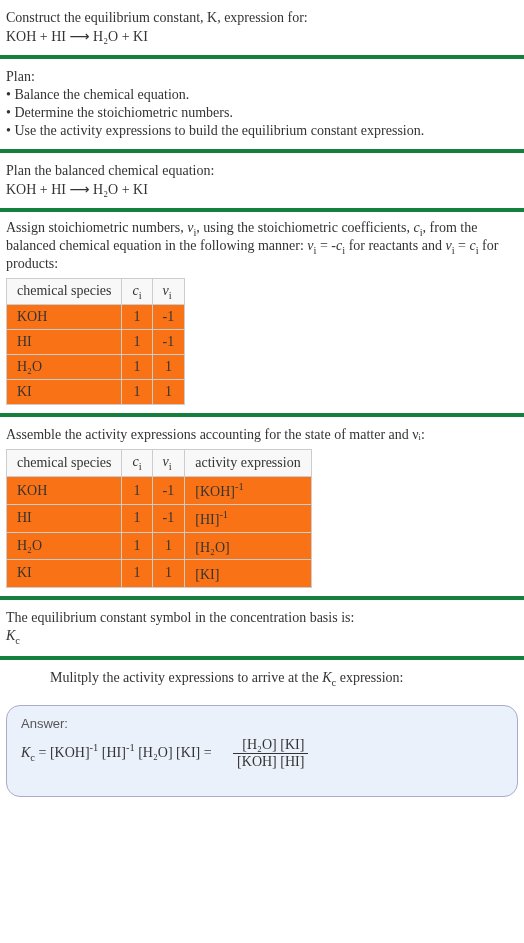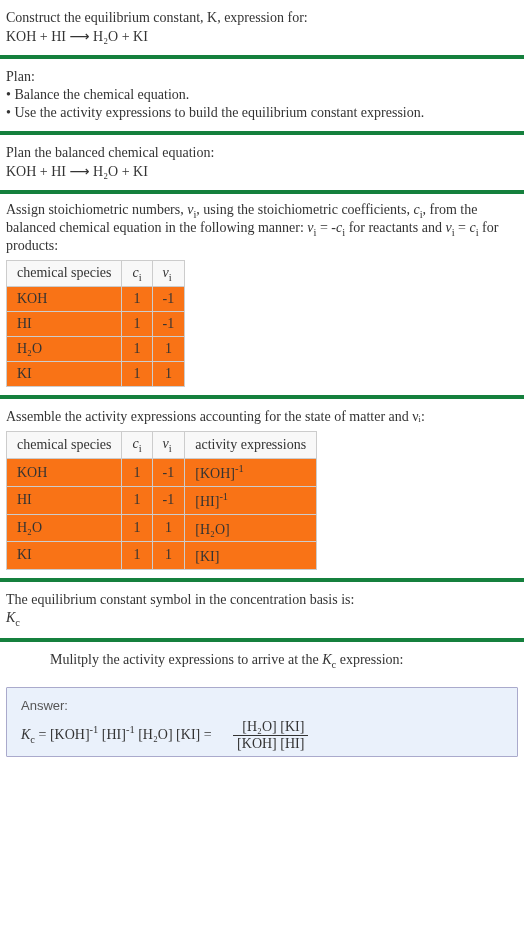--- a/index.html
+++ b/index.html
@@ -29,24 +29,24 @@
     background: #f97316;
   }
   th {
     background: #f8f8f8;
   }
   td.center { text-align: center; }
   .sub { vertical-align: sub; font-size: 0.75em; }
   .sup { vertical-align: super; font-size: 0.75em; }
   .answer-box {
     margin: 8px 6px 12px 6px;
-    padding: 10px 14px 4px 14px;
+    padding: 10px 14px 26px 14px;
     border: 1px solid #aac;
     background: #eaf1fb;
-    border-radius: 1px;
+    border-radius: 14px;
   }
   .answer-label {
     font-size: 13px;
     color: #555;
     margin-bottom: 6px;
     font-family: Verdana, sans-serif;
   }
   .frac {
     display: inline-block;
     vertical-align: middle;
@@ -70,20 +70,21 @@
 <body>
 
 <div class="section">
   <div class="intro-line">Construct the equilibrium constant, K, expression for:</div>
   <div class="intro-line">KOH + HI ⟶ H₂O + KI</div>
 </div>
 
 <div class="section">
   <div class="intro-line">Plan:</div>
   <div class="intro-line">• Balance the chemical equation.</div>
+  <div class="intro-line">• Determine the stoichiometric numbers.</div>
   <div class="intro-line">• Use the activity expressions to build the equilibrium constant expression.</div>
 </div>
 
 <div class="section">
   <div class="intro-line">Plan the balanced chemical equation:</div>
   <div class="intro-line">KOH + HI ⟶ H₂O + KI</div>
 </div>
 
 <div class="section">
   <div>
@@ -121,21 +122,21 @@
 </div>
 
 <div class="section">
   <div class="intro-line">Assemble the activity expressions accounting for the state of matter and νᵢ:</div>
   <table>
     <tbody>
         <tr>
       <th>chemical species</th>
       <th><i>c</i><span class="sub">i</span></th>
       <th><i>ν</i><span class="sub">i</span></th>
-      <th>activity expressions</th>
+      <th>activity expression</th>
     </tr>
     <tr>
       <td>KOH</td>
       <td class="center">1</td>
       <td class="center">-1</td>
       <td><span>[KOH]</span><span class="sup">-1</span></td>
     </tr>
     <tr>
       <td>HI</td>
       <td class="center">1</td>

